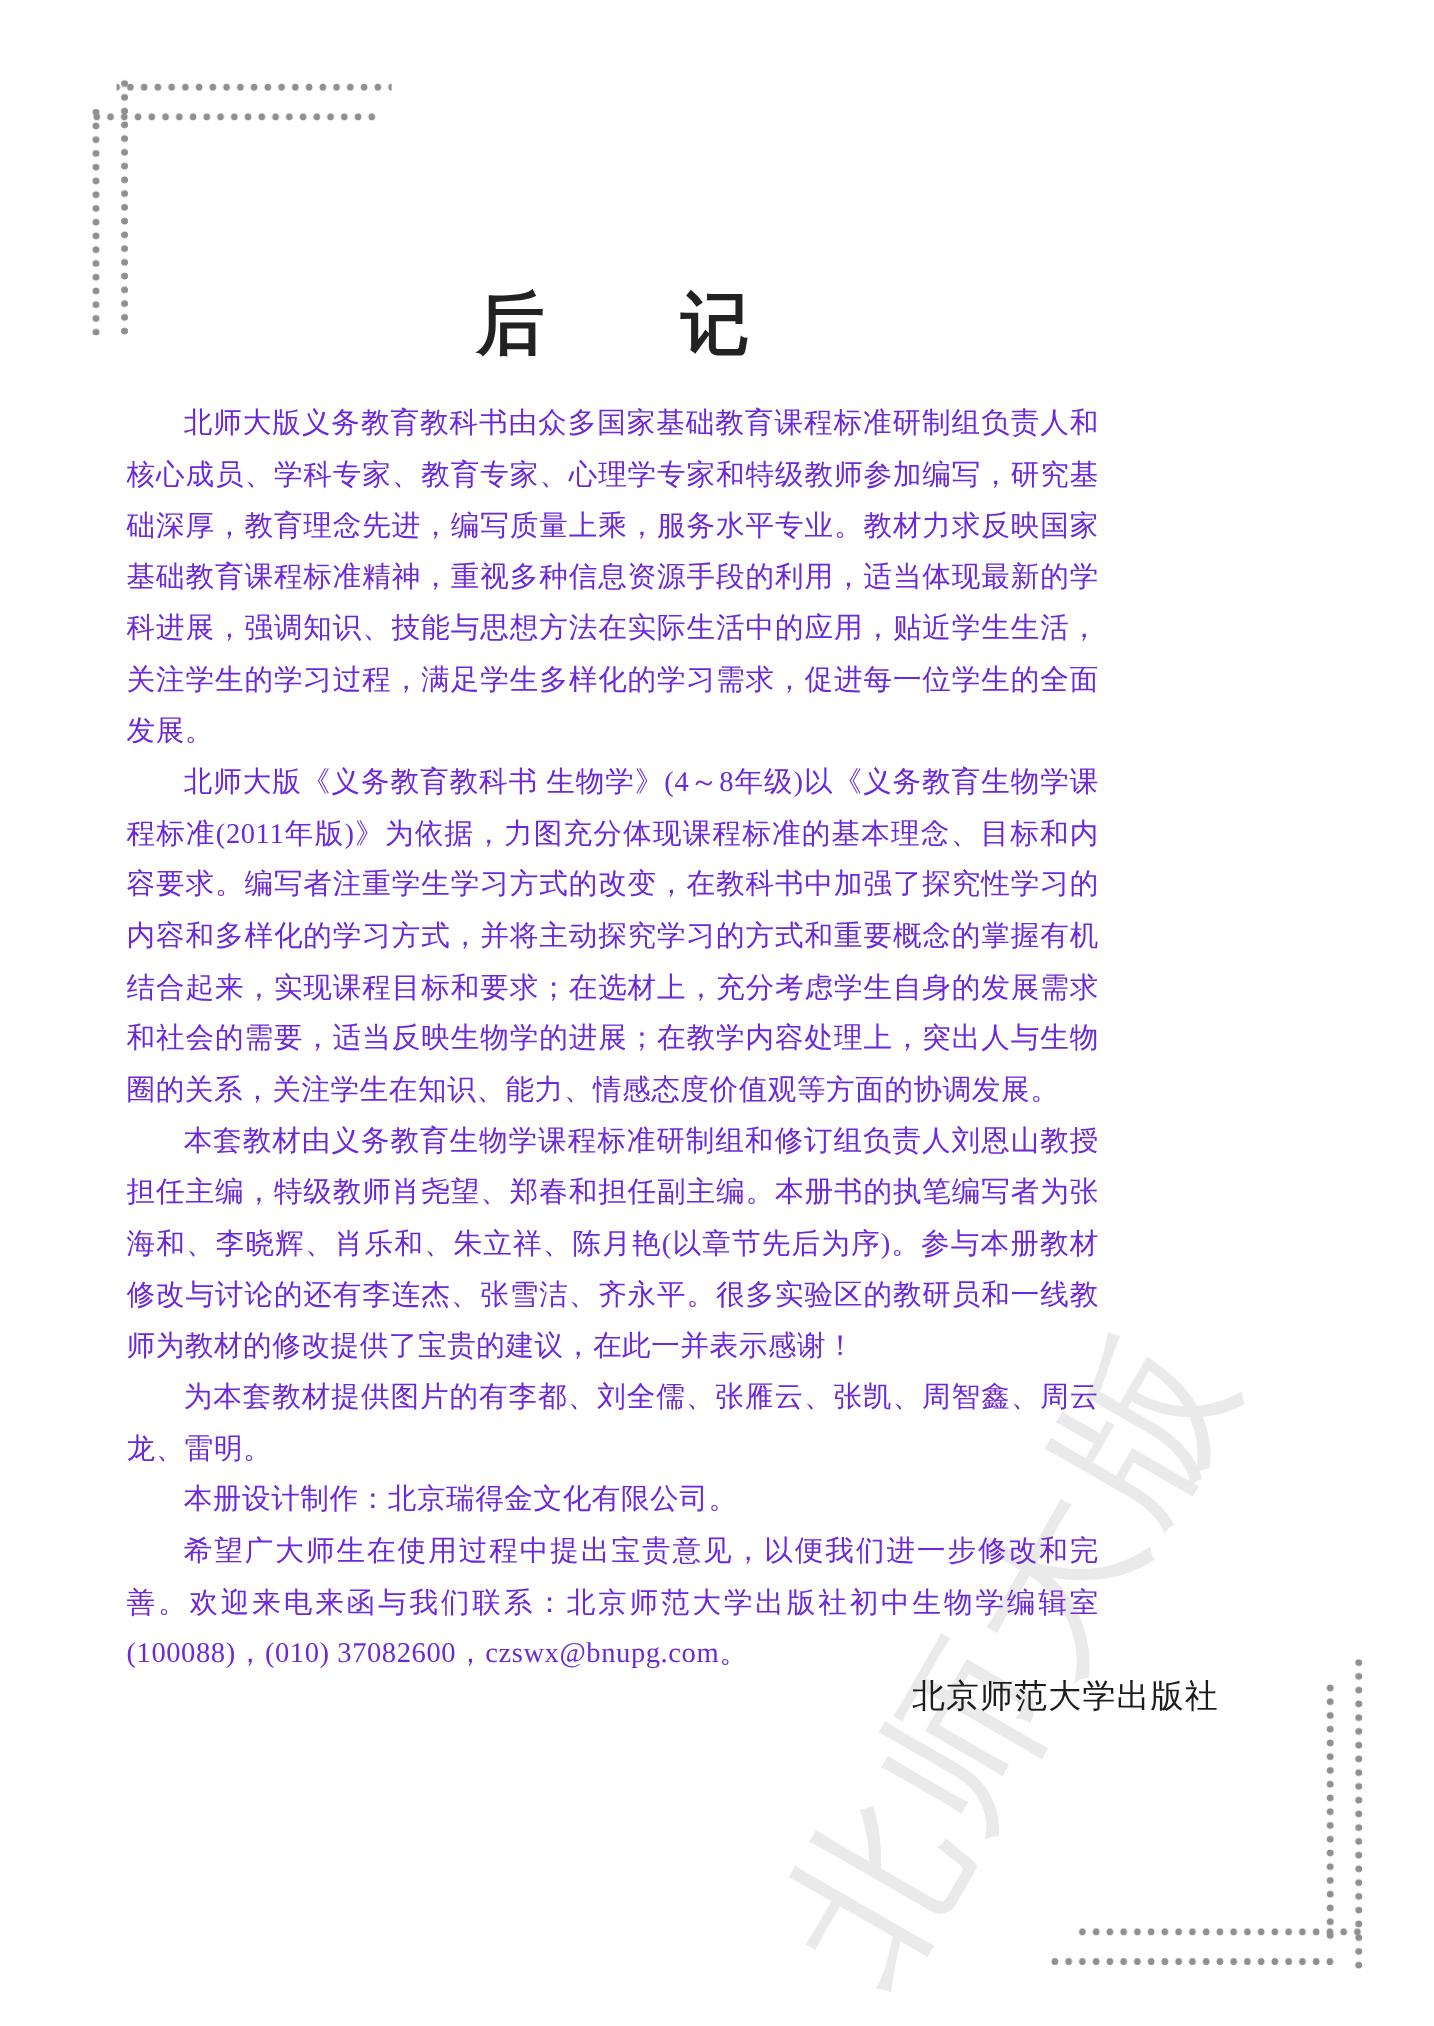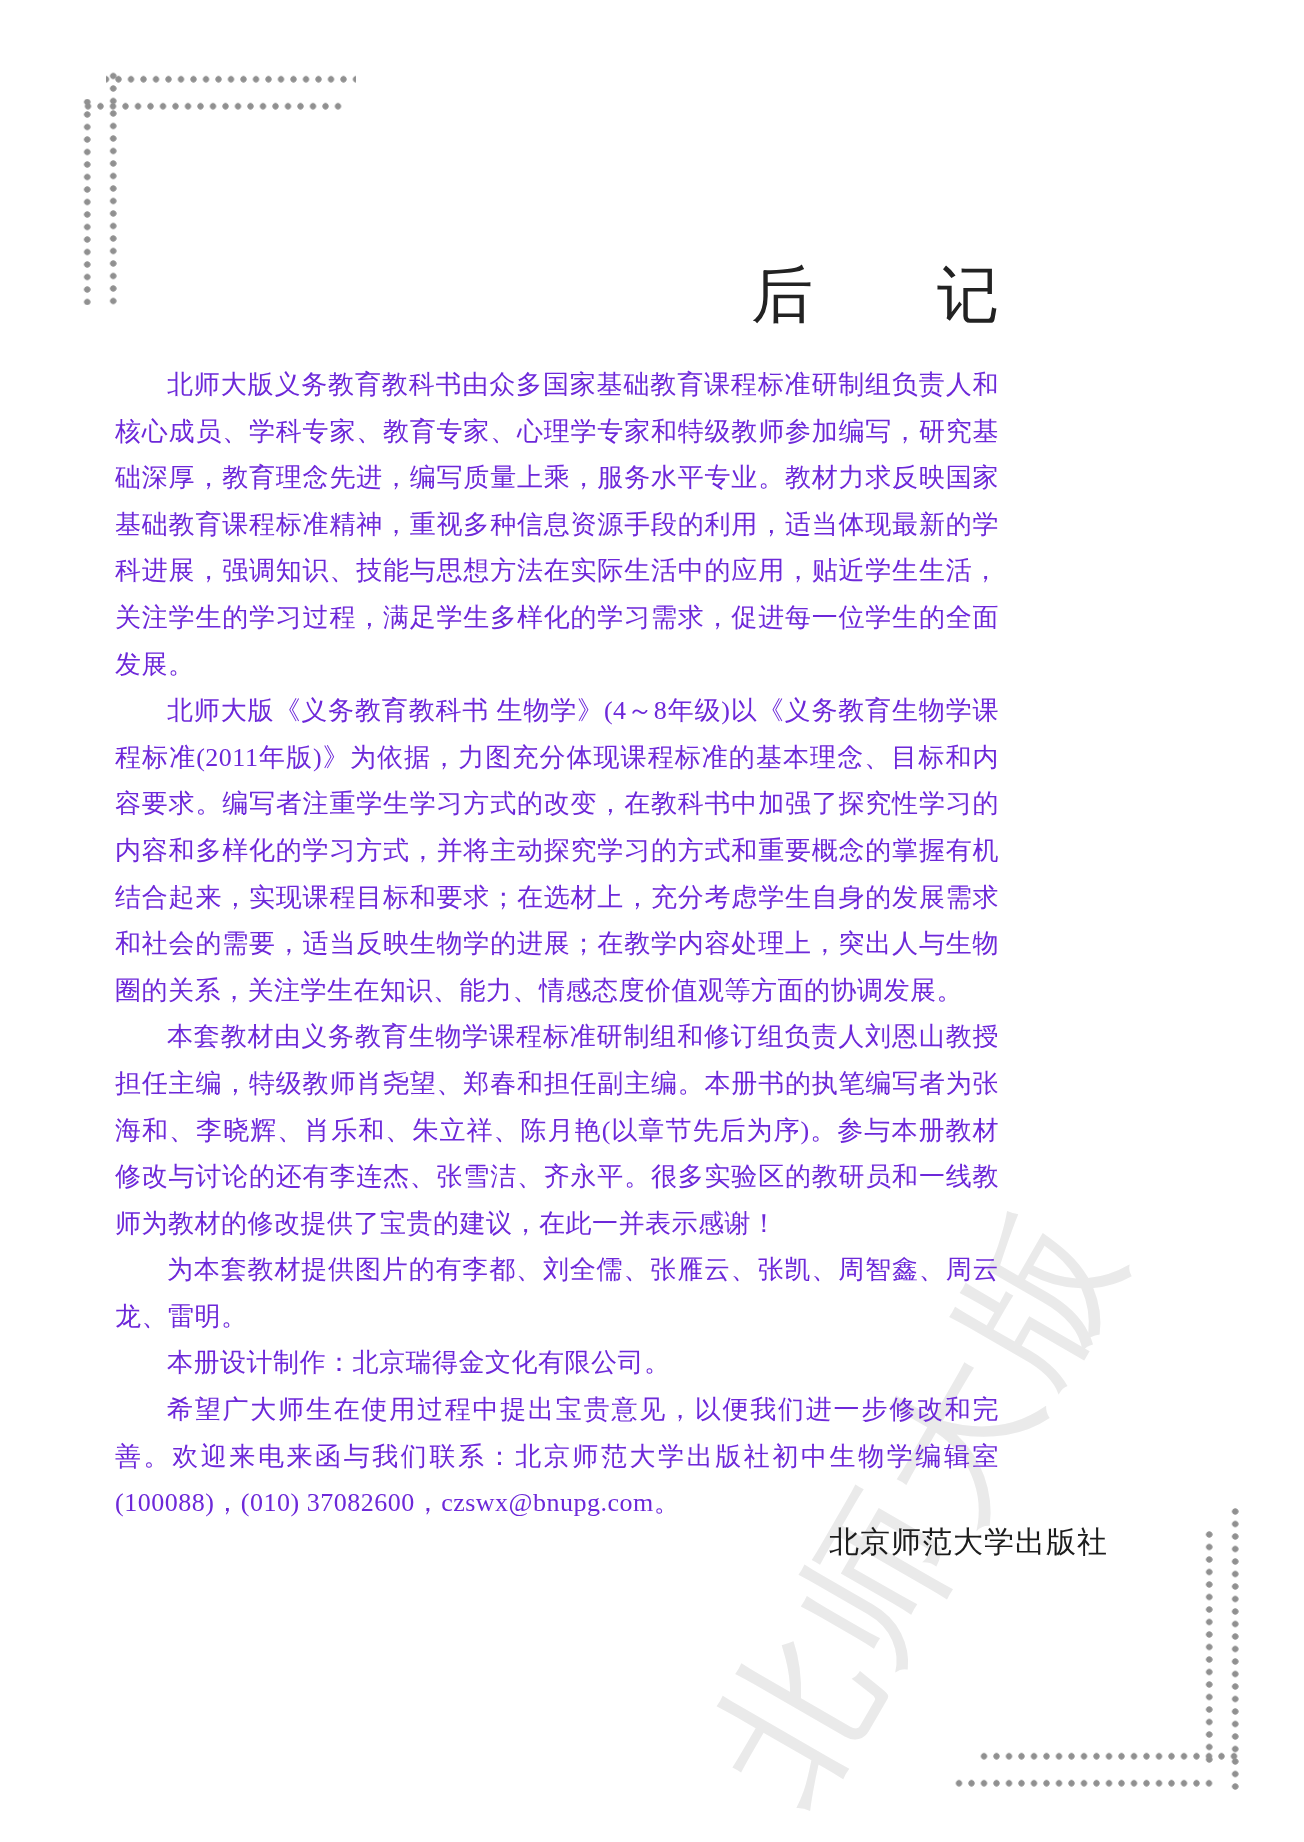--- a/index.html
+++ b/index.html
@@ -41,23 +41,23 @@
     z-index:1;
     font-family:"Liberation Serif", serif;
     line-height:170px;
     text-align:center;
   }
 
   
   .title{
     position:absolute;
     left:115px;top:216px;width:884px;
-    text-align:right;
+    text-align:center;
     font-family:"Liberation Sans", sans-serif;
-    font-weight:normal;
+    font-weight:bold;
     font-size:62px;
     line-height:74px;
     color:#222222;
     z-index:2;
     white-space:pre;
   }
 
   
   .content{
     position:absolute;

